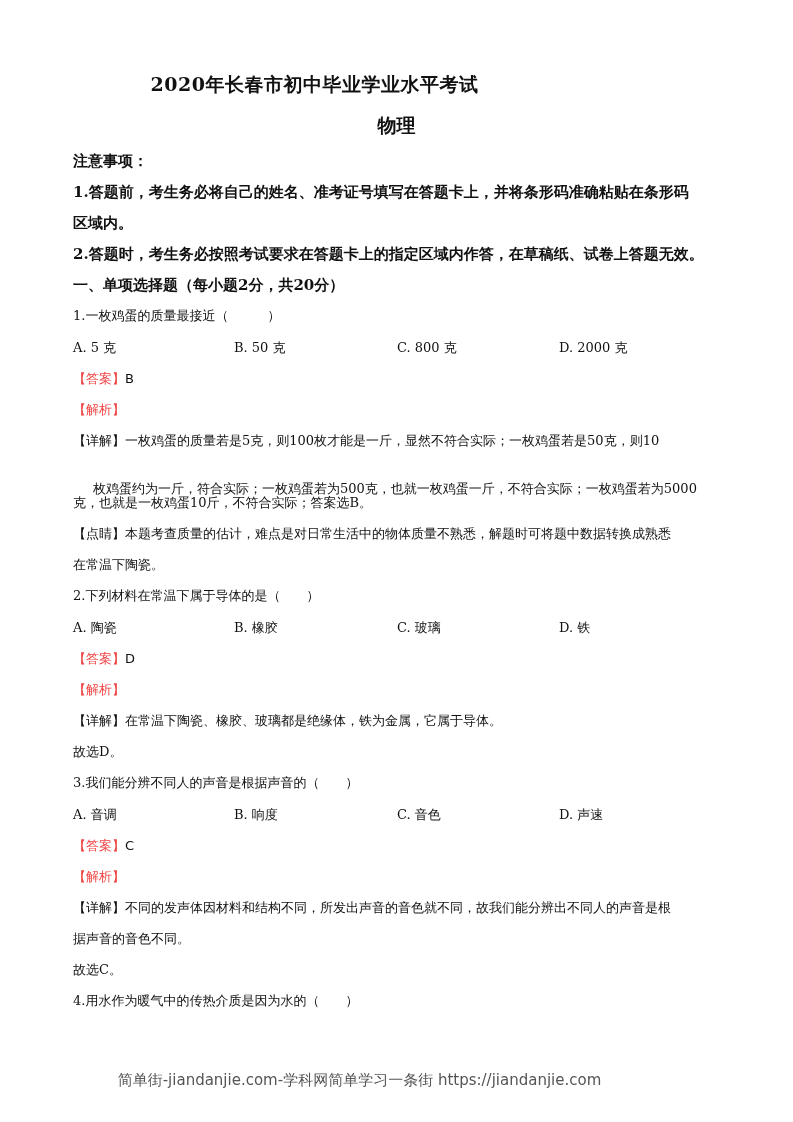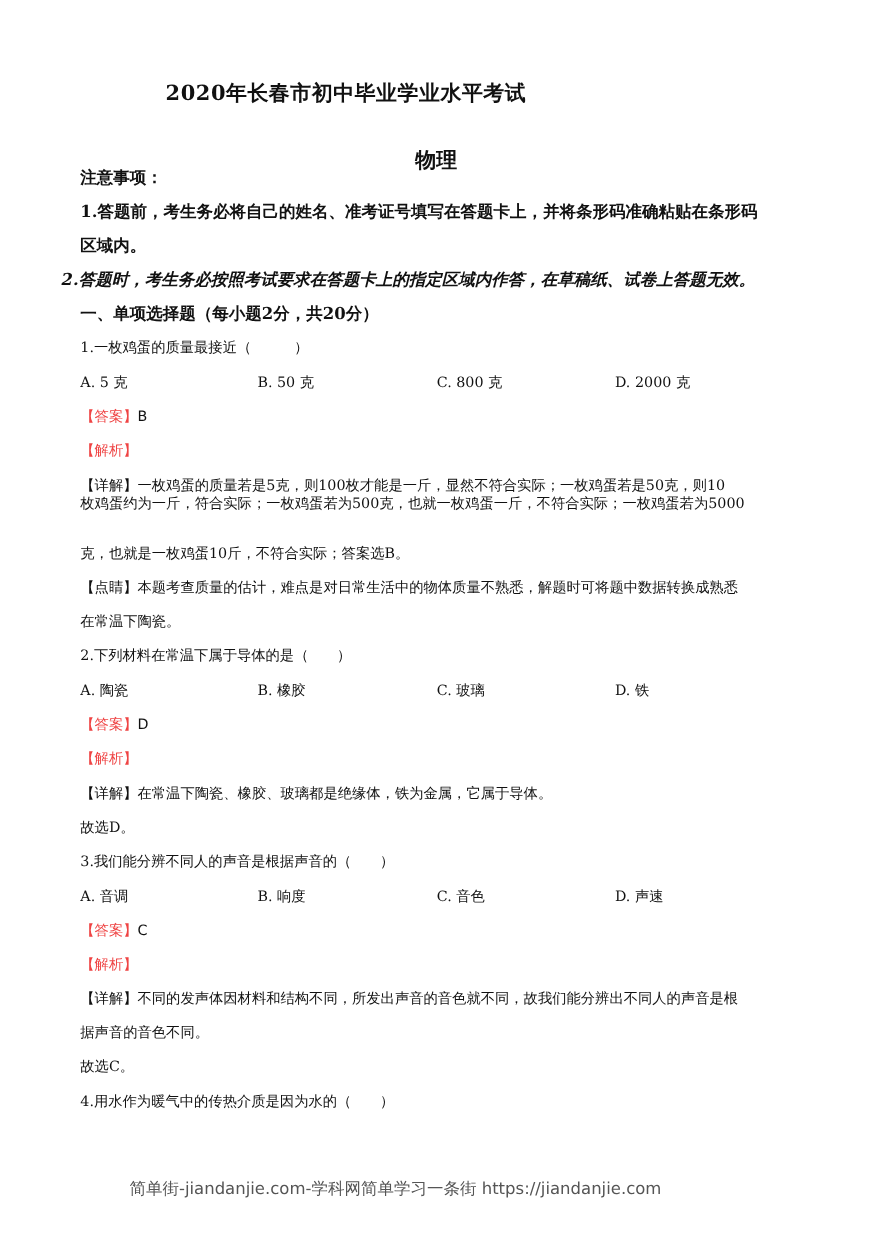--- a/index.html
+++ b/index.html
@@ -1,48 +1,48 @@
 <!DOCTYPE html>
 <html><head>
   <meta charset="utf-8">
   <style>
     html, body { margin: 0; padding: 0; background: #ffffff; }
     body { width: 793px; height: 1122px; position: relative; overflow: hidden; color: #111; font-family: "DejaVu Serif", "Liberation Serif", serif; }
     .abs { position: absolute; white-space: nowrap; }
     .title { left: 0; width: 629px; text-align: center; font-weight: bold; font-size: 19px; top: 72px; letter-spacing: 0.5px; }
-    .subtitle { left: 0; width: 793px; text-align: center; font-weight: bold; font-size: 19px; top: 113px; margin-top: 20px; }
+    .subtitle { left: 0; width: 793px; text-align: center; font-weight: bold; font-size: 19px; top: 113px; }
     .bold { font-weight: bold; font-size: 15px; }
     .body { font-size: 13px; left: 73px; }
     .label { color: #ef4444; }
     .optA { left: 73px; } .optB { left: 234px; } .optC { left: 397px; } .optD { left: 559px; }
     .footer { left: 0; width: 719px; text-align: center; top: 1071px; font-size: 15px; color: #555; font-family: "DejaVu Sans", "Liberation Sans", sans-serif; }
     .sans { font-family: "DejaVu Sans", "Liberation Sans", sans-serif; }
   </style>
 </head>
 <body>
 
 <div>
   <div class="abs title">2020年长春市初中毕业学业水平考试</div>
   <div class="abs subtitle">物理</div>
 
   <div class="abs bold" style="left:73px; top:152px;">注意事项：</div>
   <div class="abs bold" style="left:73px; top:183px;">1.答题前，考生务必将自己的姓名、准考证号填写在答题卡上，并将条形码准确粘贴在条形码</div>
   <div class="abs bold" style="left:73px; top:214px;">区域内。</div>
-  <div class="abs bold" style="left:56px; top:245px;font-style:italic;">2.答题时，考生务必按照考试要求在答题卡上的指定区域内作答，在草稿纸、试卷上答题无效。</div>
+  <div class="abs bold" style="left:73px; top:245px;">2.答题时，考生务必按照考试要求在答题卡上的指定区域内作答，在草稿纸、试卷上答题无效。</div>
   <div class="abs bold" style="left:73px; top:276px;">一、单项选择题（每小题2分，共20分）</div>
 
   <div class="abs body" style="top:307px;">1.一枚鸡蛋的质量最接近（　　　）</div>
   <div class="abs body optA" style="top:339px;">A. 5 克</div>
   <div class="abs body optB" style="top:339px;">B. 50 克</div>
   <div class="abs body optC" style="top:339px;">C. 800 克</div>
   <div class="abs body optD" style="top:339px;">D. 2000 克</div>
   <div class="abs body" style="top:370px;"><span class="label">【答案】</span><span class="sans">B</span></div>
   <div class="abs body label" style="top:401px;">【解析】</div>
   <div class="abs body" style="top:432px;"><span>【详解】</span><span>一枚鸡蛋的质量若是5克，则100枚才能是一斤，显然不符合实际；一枚鸡蛋若是50克，则10</span></div>
-  <div class="abs body" style="top:449px;">枚鸡蛋约为一斤，符合实际；一枚鸡蛋若为500克，也就一枚鸡蛋一斤，不符合实际；一枚鸡蛋若为5000</div>
+  <div class="abs body" style="top:480px;margin-left:20px;">枚鸡蛋约为一斤，符合实际；一枚鸡蛋若为500克，也就一枚鸡蛋一斤，不符合实际；一枚鸡蛋若为5000</div>
   <div class="abs body" style="top:494px;">克，也就是一枚鸡蛋10斤，不符合实际；答案选B。</div>
   <div class="abs body" style="top:525px;"><span>【点睛】</span><span>本题考查质量的估计，难点是对日常生活中的物体质量不熟悉，解题时可将题中数据转换成熟悉</span></div>
   <div class="abs body" style="top:556px;">在常温下陶瓷。</div>
 
   <div class="abs body" style="top:587px;">2.下列材料在常温下属于导体的是（　　）</div>
   <div class="abs body optA" style="top:619px;">A.  陶瓷</div>
   <div class="abs body optB" style="top:619px;">B.  橡胶</div>
   <div class="abs body optC" style="top:619px;">C.  玻璃</div>
   <div class="abs body optD" style="top:619px;">D.  铁</div>
   <div class="abs body" style="top:650px;"><span class="label">【答案】</span><span class="sans">D</span></div>

